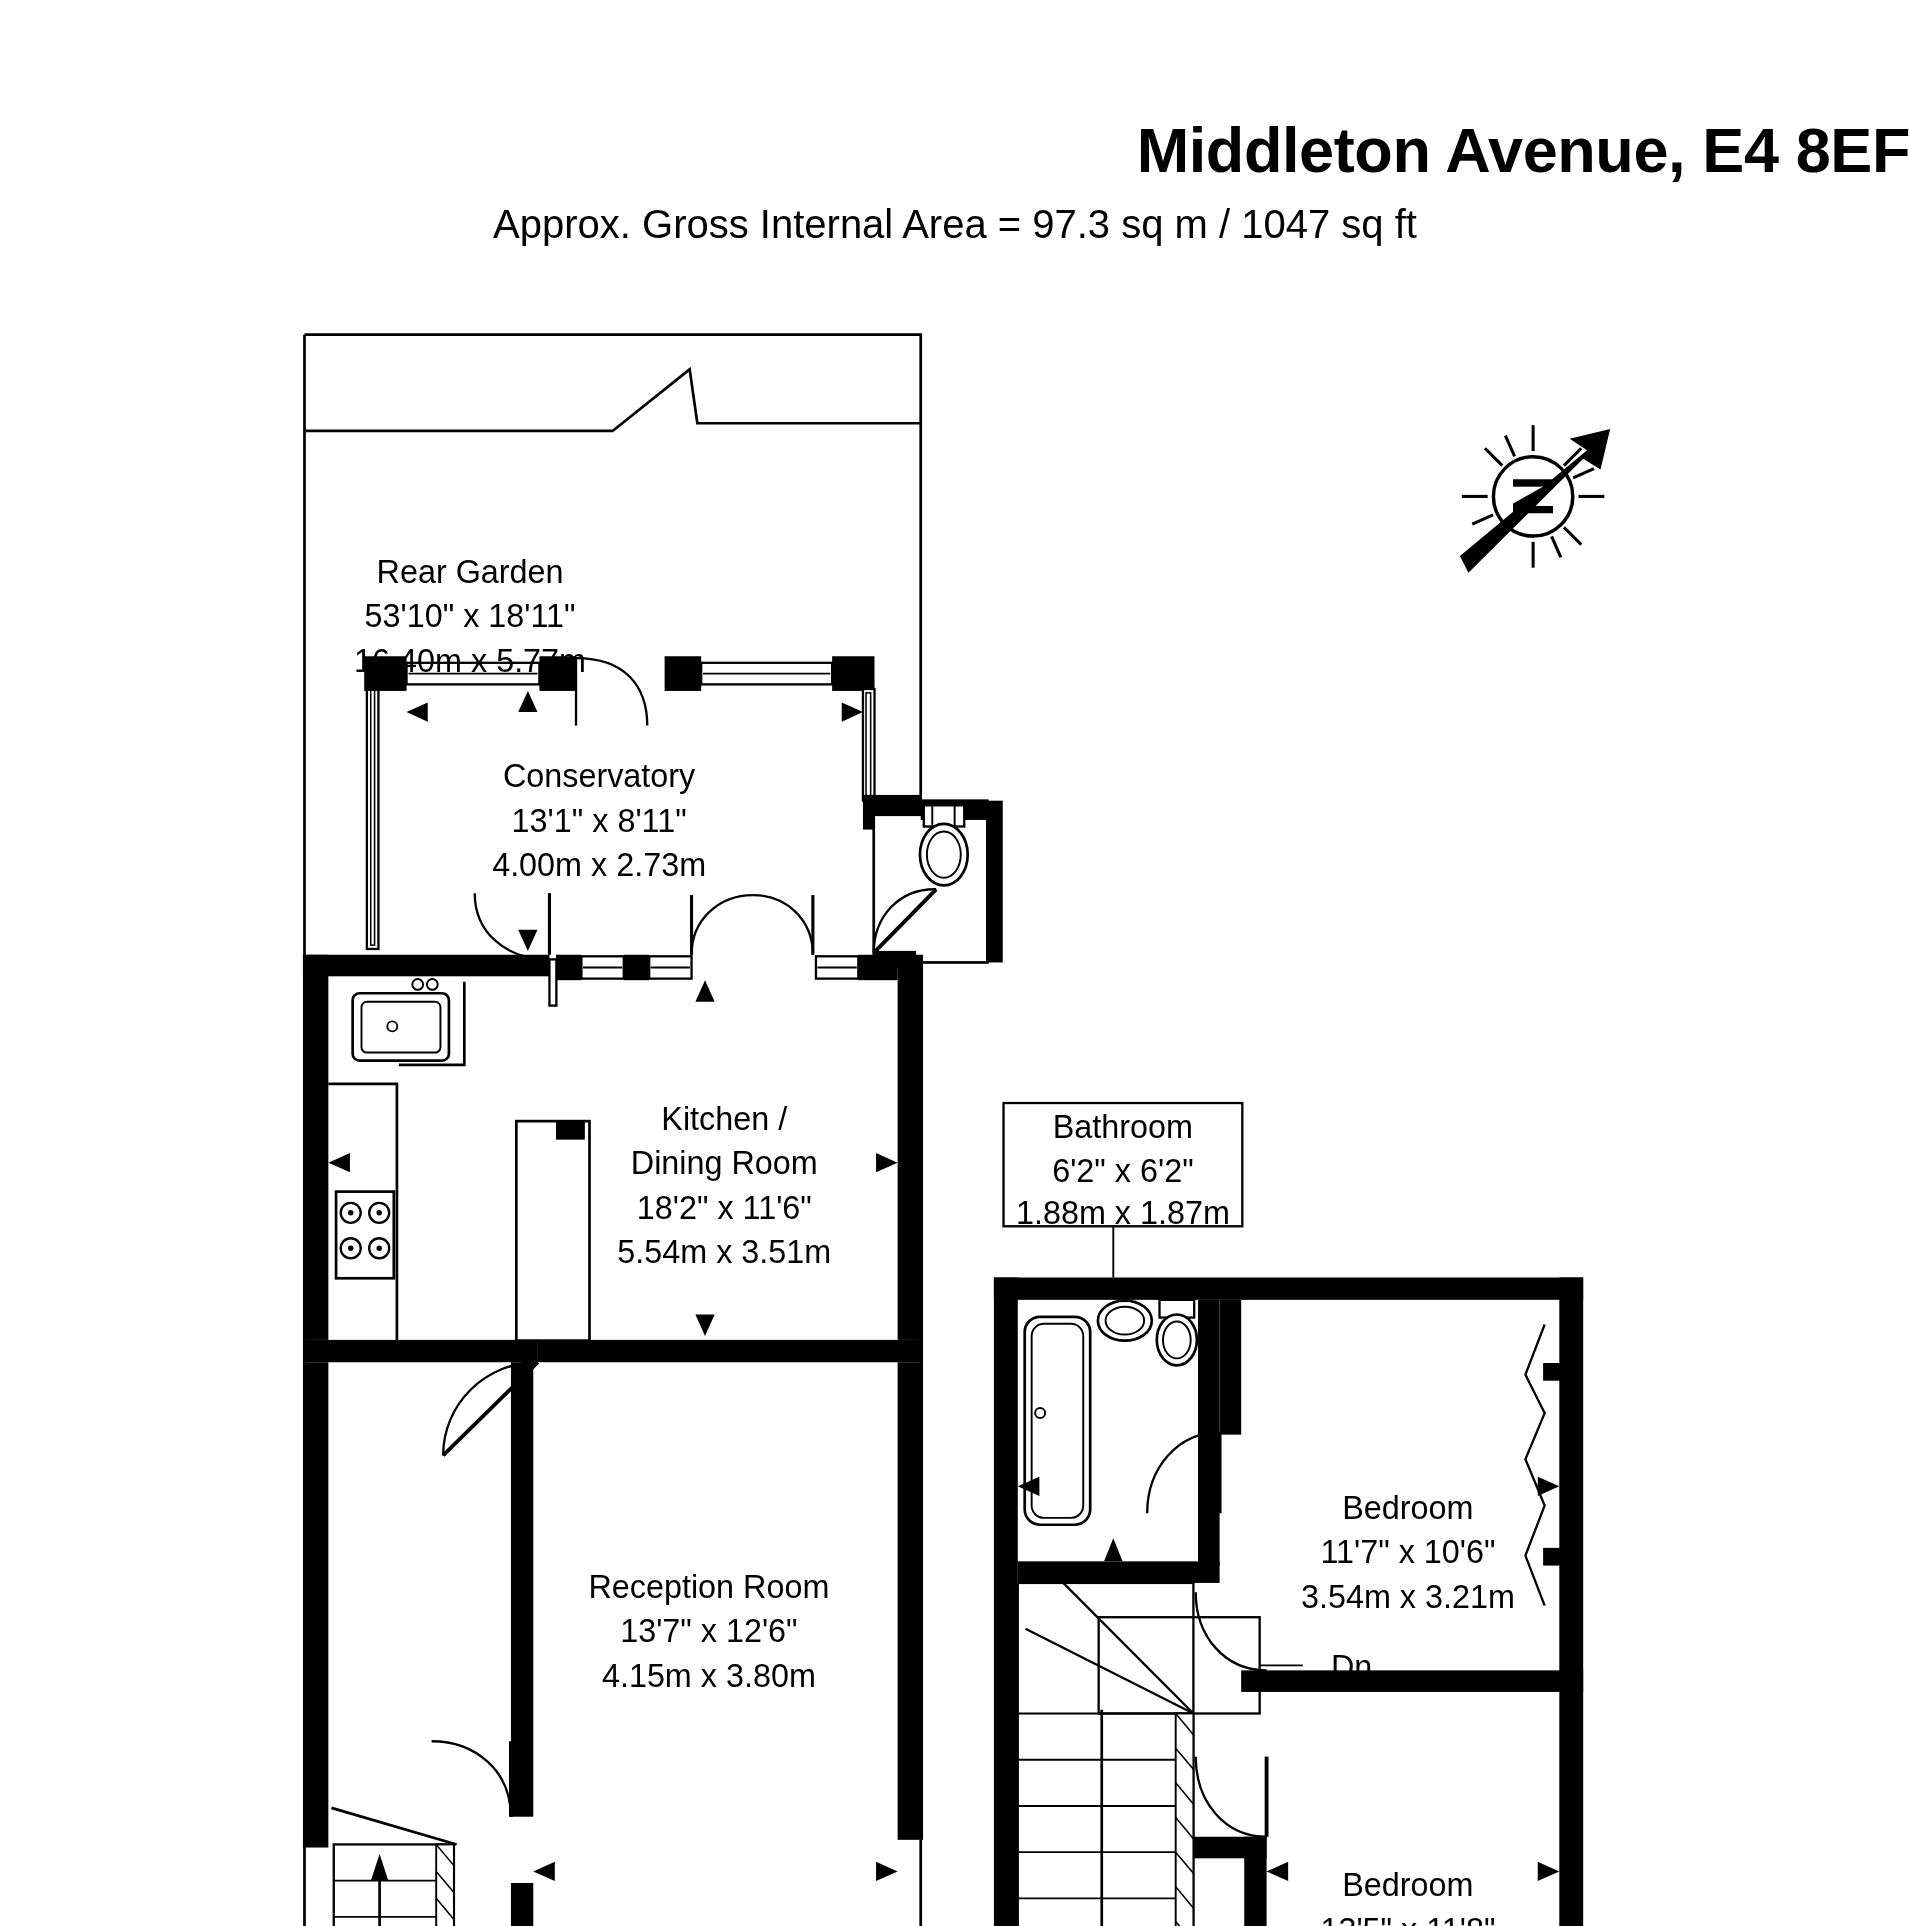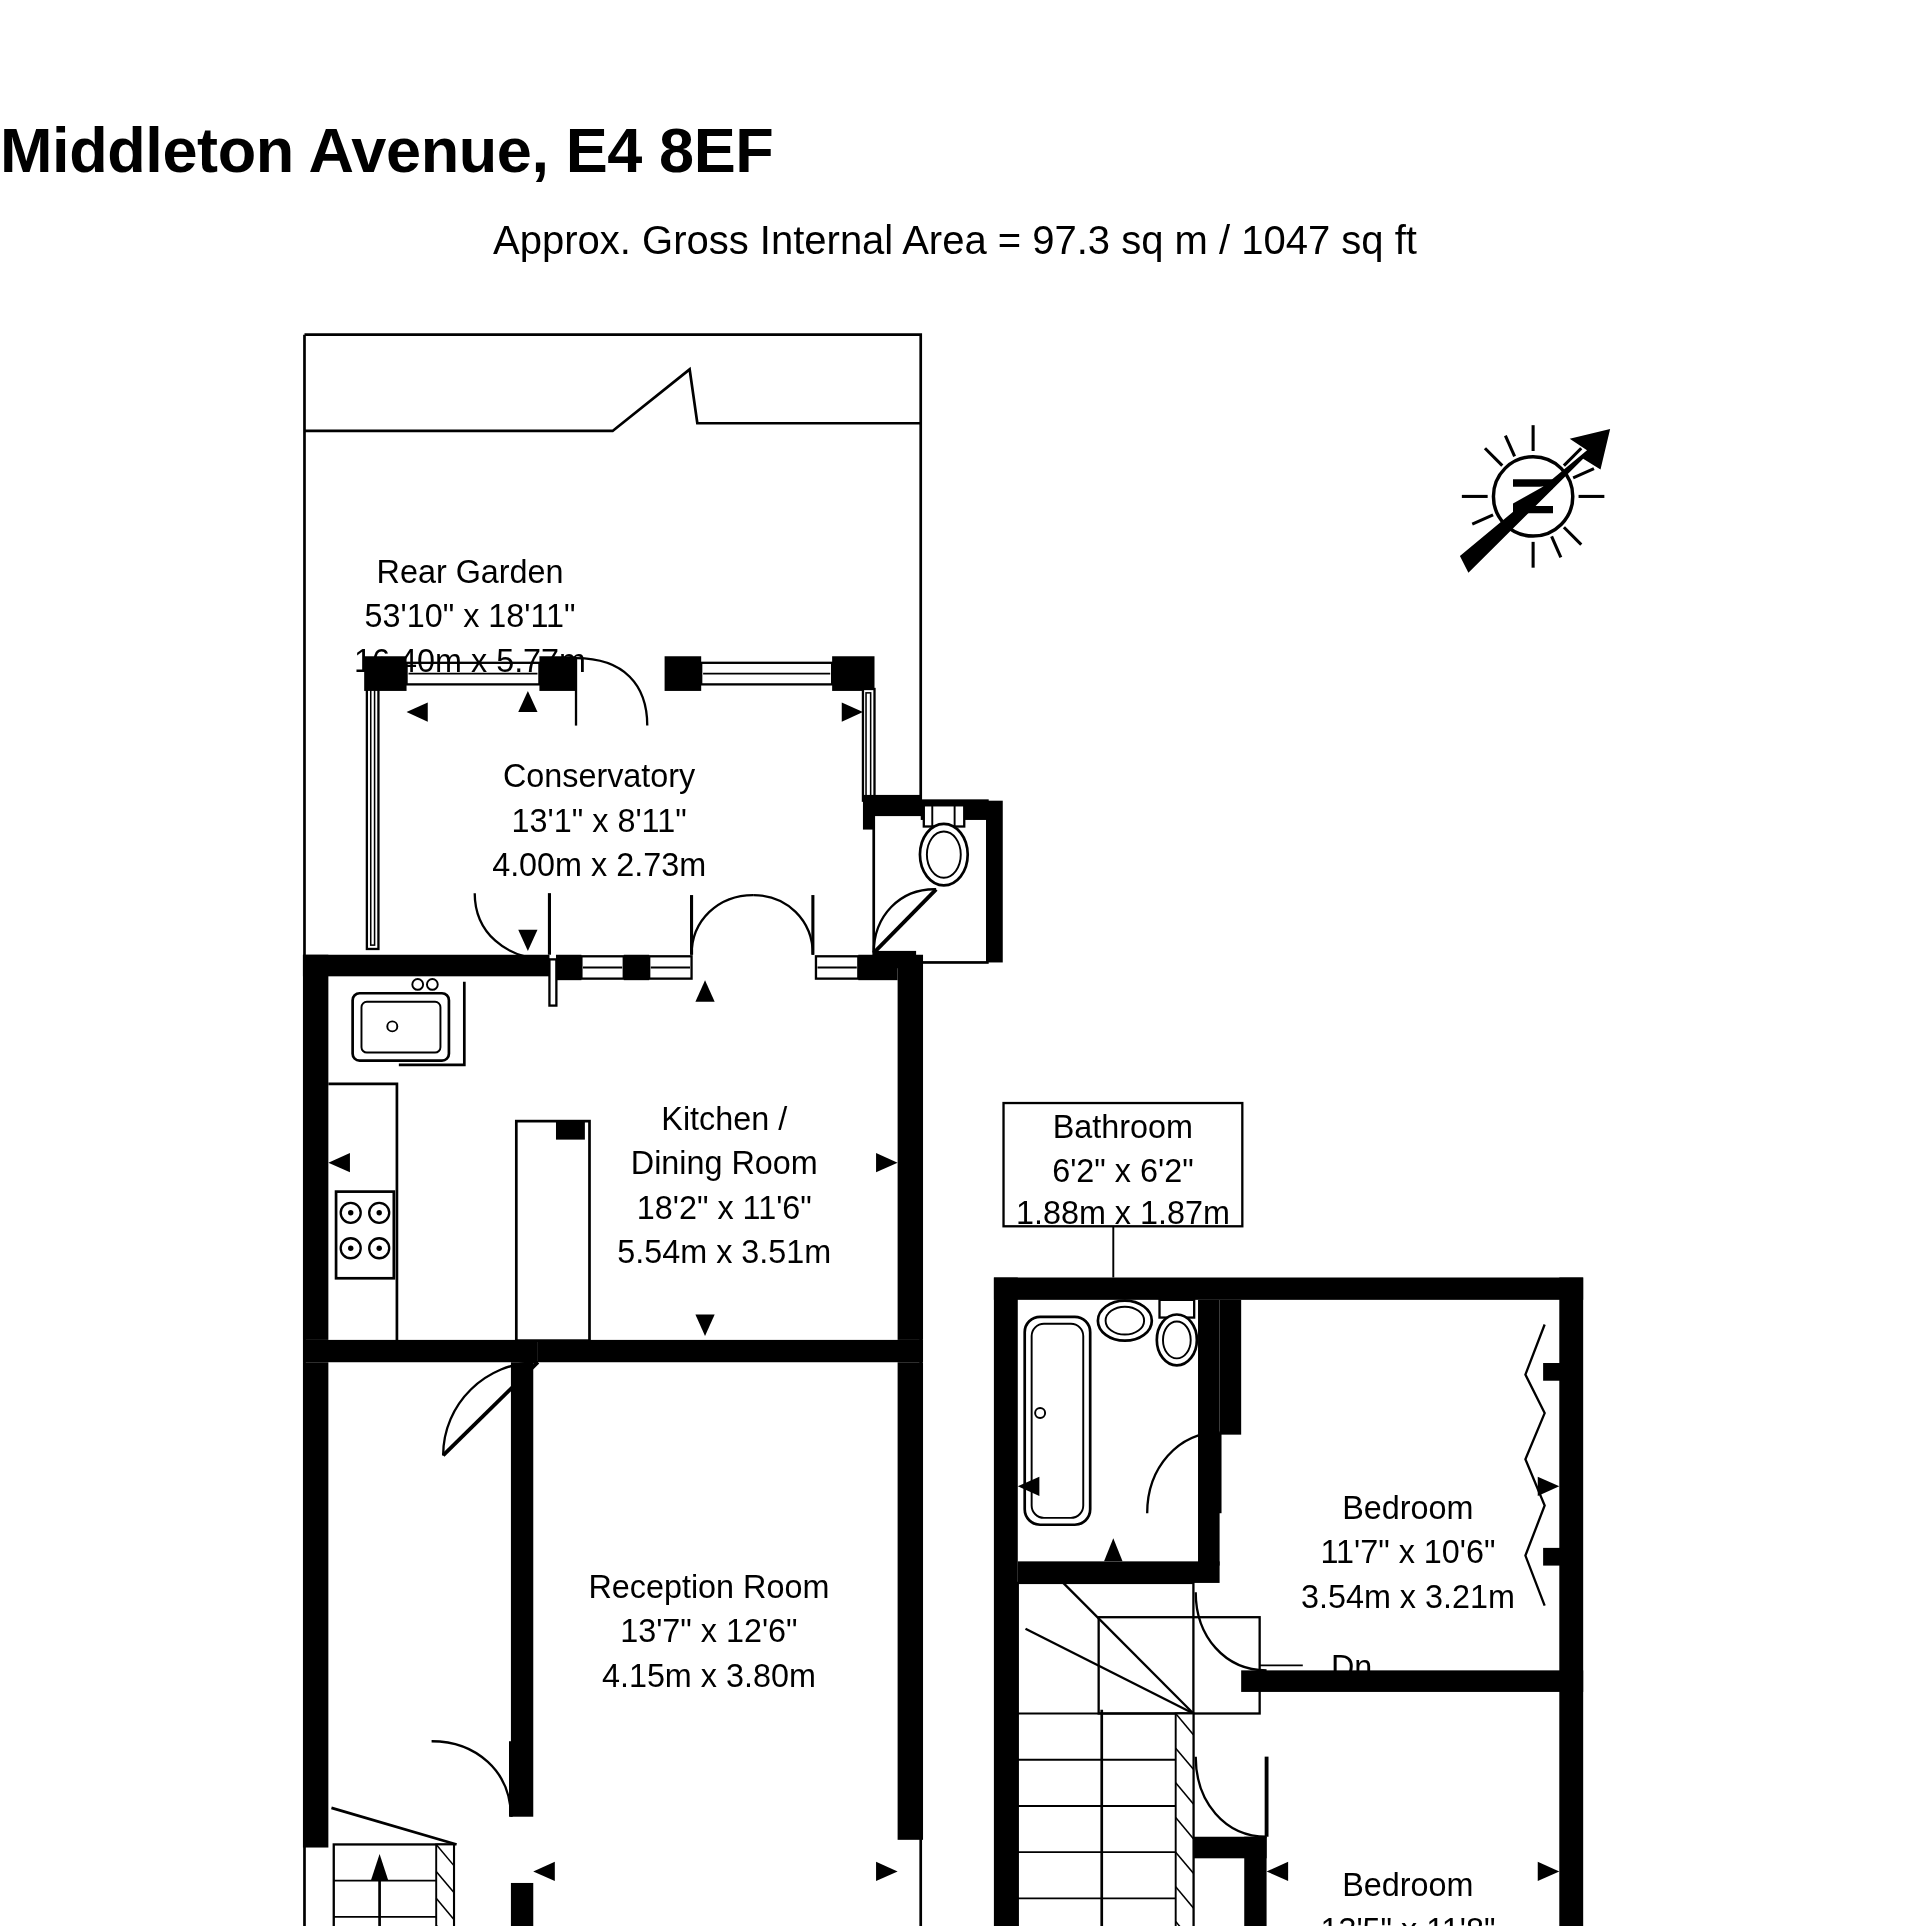--- a/index.html
+++ b/index.html
@@ -11,28 +11,28 @@
     font-family: "Liberation Sans", sans-serif;
     color: #000;
     position: relative;
     overflow: hidden;
   }
   .page { position: absolute; inset: 0; }
 
   
   .title {
     position: absolute; left: 0; right: 0; top: 119px;
-    text-align: left;
+    text-align: right;
     font-size: 63px;
     font-weight: bold;
     letter-spacing: -0.4px;
     line-height: 1;
   }
   .subtitle {
-    position: absolute; left: 0; right: 0; top: 220px;
+    position: absolute; left: 0; right: 0; top: 204px;
     text-align: center;
     font-size: 40px;
     line-height: 1;
   }
 
   
   .plan {
     position: absolute;
     left: 0; top: 300px;
     width: 1910px; height: 1945px;

